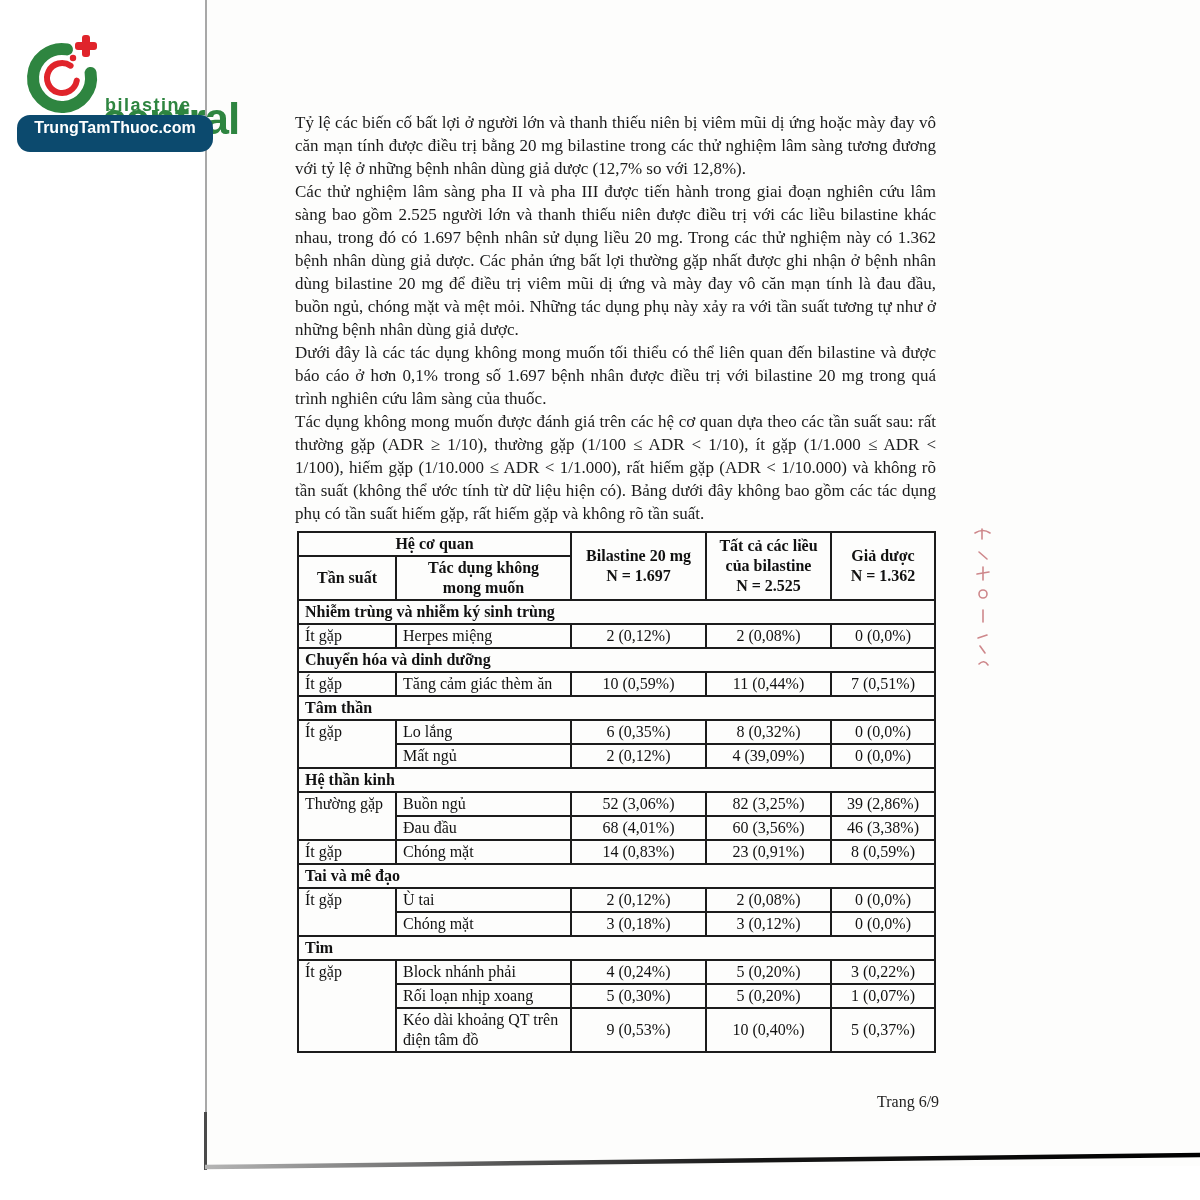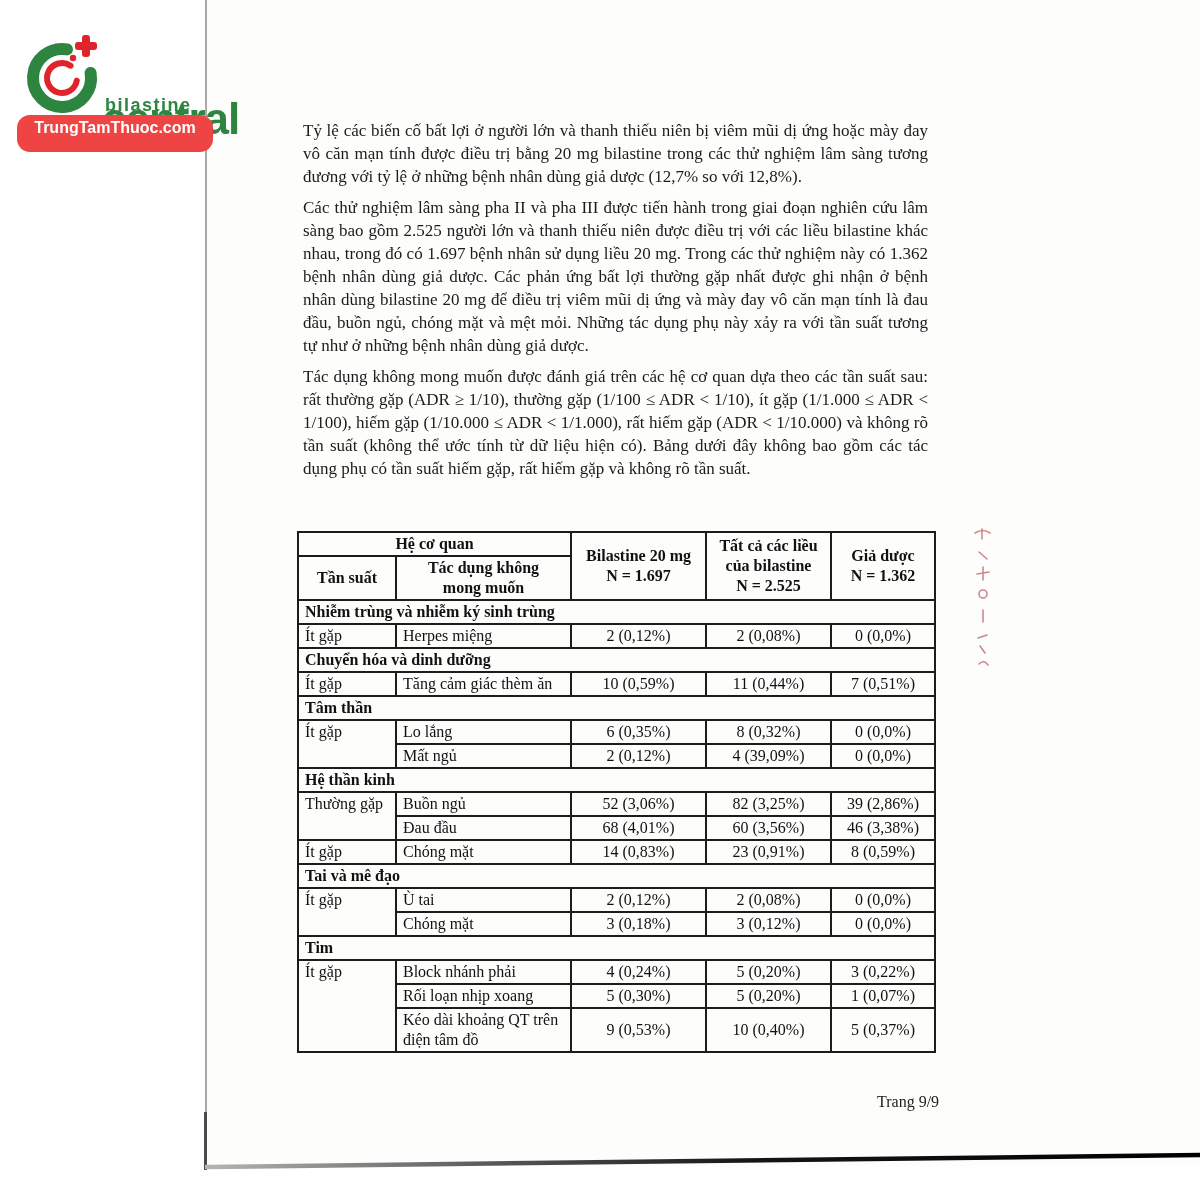--- a/index.html
+++ b/index.html
@@ -29,29 +29,29 @@
     font-family:"Liberation Sans", sans-serif;font-weight:bold;font-size:44px;
     letter-spacing:-1px;color:#2e8540;margin-top:46px;
   }
   .brand-sub{
     position:absolute;left:91px;top:67px;
     font-family:"Liberation Sans", sans-serif;font-weight:bold;font-size:18px;
     letter-spacing:1.5px;color:#2e8540;
   }
   .banner{
     position:absolute;left:3px;top:87px;width:196px;height:37px;border-radius:13px;
-    background:#ef4444;color:#ffffff;text-align:center;line-height:25px;
+    background:#0c4a6e;color:#ffffff;text-align:center;line-height:25px;
     font-family:"Liberation Sans", sans-serif;font-weight:bold;font-size:16px;
   }
   
   .body-text{
     position:absolute;left:295px;top:111px;width:641px;
     font-size:17px;line-height:23px;text-align:justify;
   }
-  .body-text p{margin:8px;}
+  .body-text p{margin:0;}
   
   table.adr{
     position:absolute;left:297px;top:531px;width:637px;
     border-collapse:collapse;table-layout:fixed;
     font-family:"Liberation Serif", serif;font-size:16px;color:#111;border-radius:26px;
   }
   table.adr th, table.adr td{
     border:2px solid #1c1c1c;padding:1px 6px;line-height:20px;
     overflow:hidden;
   }
@@ -84,20 +84,21 @@
     <rect x="66" y="7" width="8" height="22" rx="3" fill="#e0242b"></rect>
   </svg>
   <div class="brand">central</div>
   <div class="brand-sub">bilastine</div>
   <div class="banner">TrungTamThuoc.com</div>
 </div>
 
 <div class="body-text">
   <p>Tỷ lệ các biến cố bất lợi ở người lớn và thanh thiếu niên bị viêm mũi dị ứng hoặc mày đay vô căn mạn tính được điều trị bằng 20 mg bilastine trong các thử nghiệm lâm sàng tương đương với tỷ lệ ở những bệnh nhân dùng giả dược (12,7% so với 12,8%).</p>
   <p>Các thử nghiệm lâm sàng pha II và pha III được tiến hành trong giai đoạn nghiên cứu lâm sàng bao gồm 2.525 người lớn và thanh thiếu niên được điều trị với các liều bilastine khác nhau, trong đó có 1.697 bệnh nhân sử dụng liều 20 mg. Trong các thử nghiệm này có 1.362 bệnh nhân dùng giả dược. Các phản ứng bất lợi thường gặp nhất được ghi nhận ở bệnh nhân dùng bilastine 20 mg để điều trị viêm mũi dị ứng và mày đay vô căn mạn tính là đau đầu, buồn ngủ, chóng mặt và mệt mỏi. Những tác dụng phụ này xảy ra với tần suất tương tự như ở những bệnh nhân dùng giả dược.</p>
+  <p>Dưới đây là các tác dụng không mong muốn tối thiểu có thể liên quan đến bilastine và được báo cáo ở hơn 0,1% trong số 1.697 bệnh nhân được điều trị với bilastine 20 mg trong quá trình nghiên cứu lâm sàng của thuốc.</p>
   <p>Tác dụng không mong muốn được đánh giá trên các hệ cơ quan dựa theo các tần suất sau: rất thường gặp (ADR ≥ 1/10), thường gặp (1/100 ≤ ADR &lt; 1/10), ít gặp (1/1.000 ≤ ADR &lt; 1/100), hiếm gặp (1/10.000 ≤ ADR &lt; 1/1.000), rất hiếm gặp (ADR &lt; 1/10.000) và không rõ tần suất (không thể ước tính từ dữ liệu hiện có). Bảng dưới đây không bao gồm các tác dụng phụ có tần suất hiếm gặp, rất hiếm gặp và không rõ tần suất.</p>
 </div>
 
 <table class="adr">
   <colgroup>
     <col style="width:98px">
       <col style="width:175px">
       <col style="width:135px">
       <col style="width:125px">
       <col style="width:104px">
@@ -228,21 +229,21 @@
     <path d="M7 48 L19 46"></path>
     <path d="M13 41 L13 54"></path>
     <path d="M9 68 a4 4 0 1 0 8 0 a4 4 0 1 0 -8 0"></path>
     <path d="M13 84 L13 96"></path>
     <path d="M8 112 L17 109"></path>
     <path d="M10 120 L15 127"></path>
     <path d="M9 138 Q14 133 18 139"></path>
   </g>
 </svg>
 
-<div class="footer">Trang 9/9</div>
+<div class="footer">Trang 6/9</div>
 
 <svg class="page-bottom-edge" width="995" height="28" viewBox="0 0 995 28">
   <defs>
     <linearGradient id="edge" x1="0" y1="0" x2="1" y2="0">
       <stop offset="0" stop-color="#b5b5b5"></stop>
       <stop offset="0.3" stop-color="#555555"></stop>
       <stop offset="0.55" stop-color="#151515"></stop>
       <stop offset="1" stop-color="#000000"></stop>
     </linearGradient>
   </defs>

